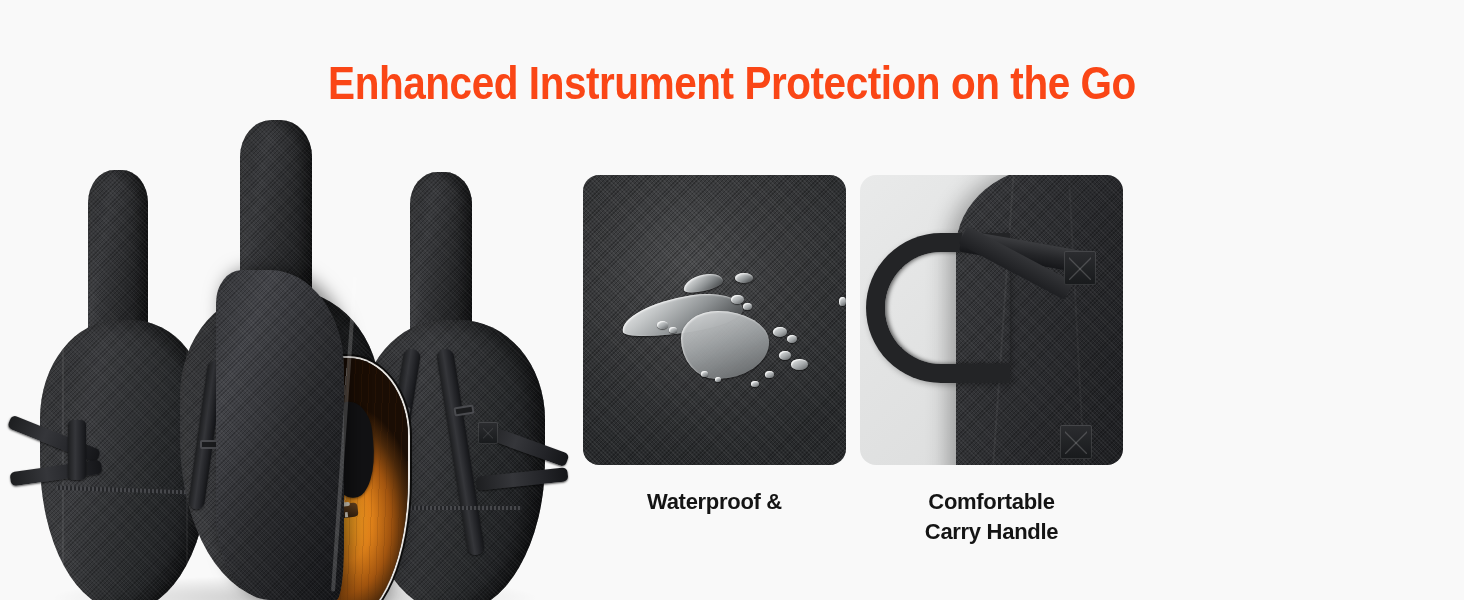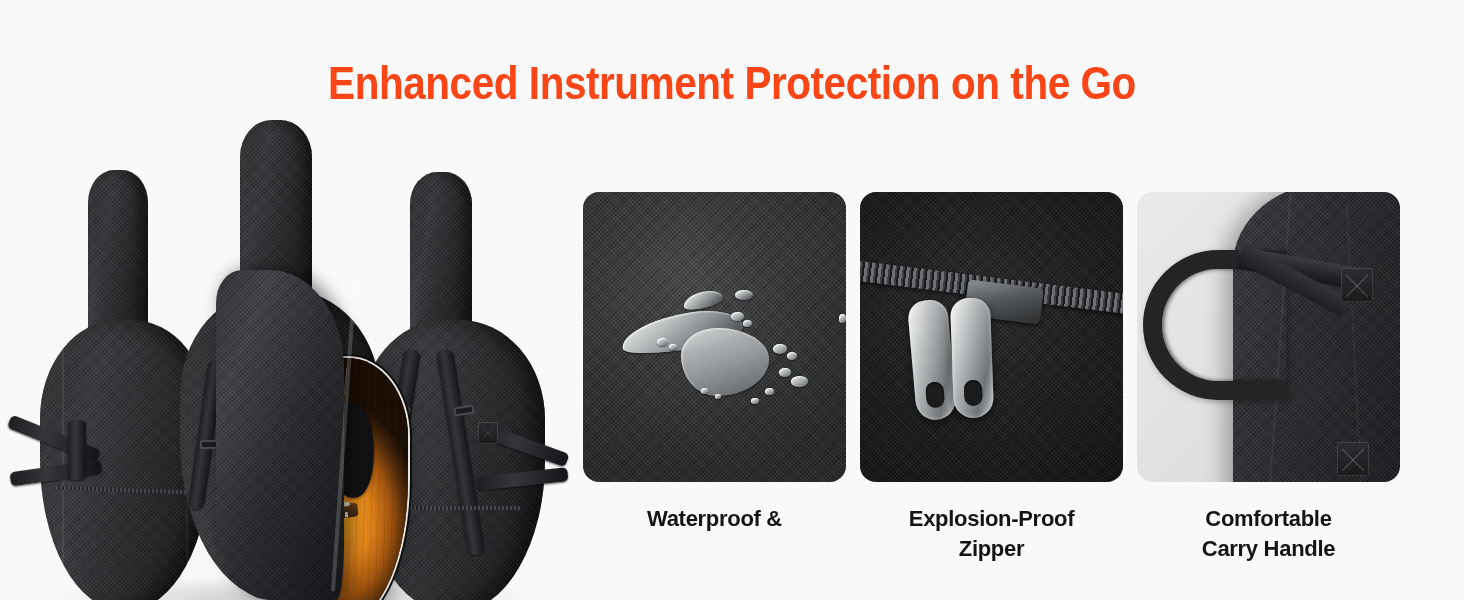--- a/index.html
+++ b/index.html
@@ -176,21 +176,21 @@
     position:absolute;
     right:-2px; top:6px; width:4px; height:316px;
     background:rgba(255,255,255,.18);
     border-radius:2px;
     transform:rotate(4deg);
   }
 
   
   #features {
     position:absolute;
-    left:583px; top:192px;
+    left:583px; top:175px;
     width:818px;
   }
   .card { position:relative; float:left; width:263px; margin-right:14px; }
   .card:last-child { margin-right:0; }
   .photo {
     position:relative;
     width:263px; height:290px;
     border-radius:16px;
     overflow:hidden;
   }
@@ -431,33 +431,20 @@
         <div class="bead" style="left:86px; top:152px; width:8px; height:6px;"></div>
         <div class="bead" style="left:118px; top:196px; width:7px; height:6px;"></div>
         <div class="bead" style="left:132px; top:202px; width:6px; height:5px;"></div>
         <div class="bead" style="left:256px; top:122px; width:7px; height:9px;"></div>
       </div>
       <div class="caption">
         <div>Waterproof &amp;</div>
       </div>
     </div>
 
-    <div class="card">
-      <div class="photo photo-zip">
-        <div class="weave"></div>
-        <div class="zip-chain"></div>
-        <div class="zip-box"></div>
-        <div class="zip-pull" id="zip-pull-a"></div>
-        <div class="zip-pull" id="zip-pull-b"></div>
-      </div>
-      <div class="caption">
-        <div>Explosion-Proof</div>
-        <div>Zipper</div>
-      </div>
-    </div>
 
     <div class="card">
       <div class="photo photo-handle">
         <div class="handle-bag">
           <div class="weave"></div>
           <div class="seam" style="left:46px; top:10px; width:2px; height:300px; opacity:.35; transform:rotate(4deg);"></div>
           <div class="seam" style="left:120px; top:20px; width:2px; height:290px; opacity:.25; transform:rotate(-3deg);"></div>
         </div>
         <div class="handle-loop"></div>
         <div class="handle-strap"></div>

